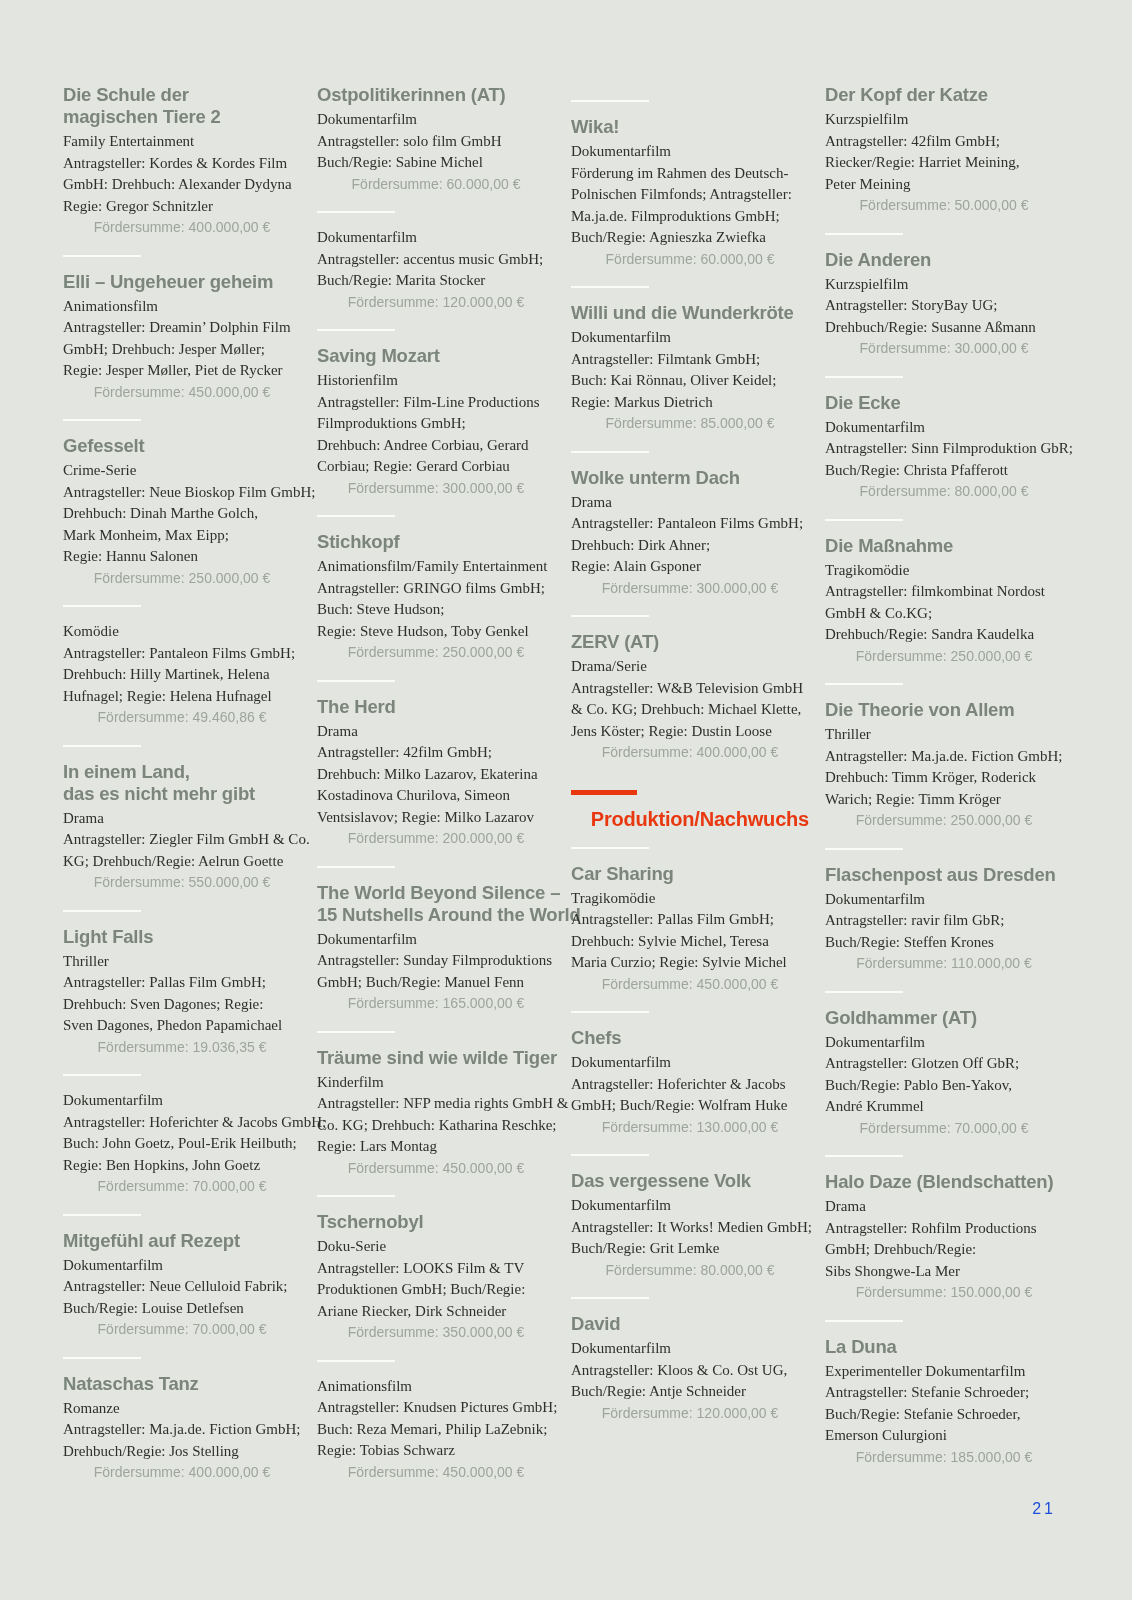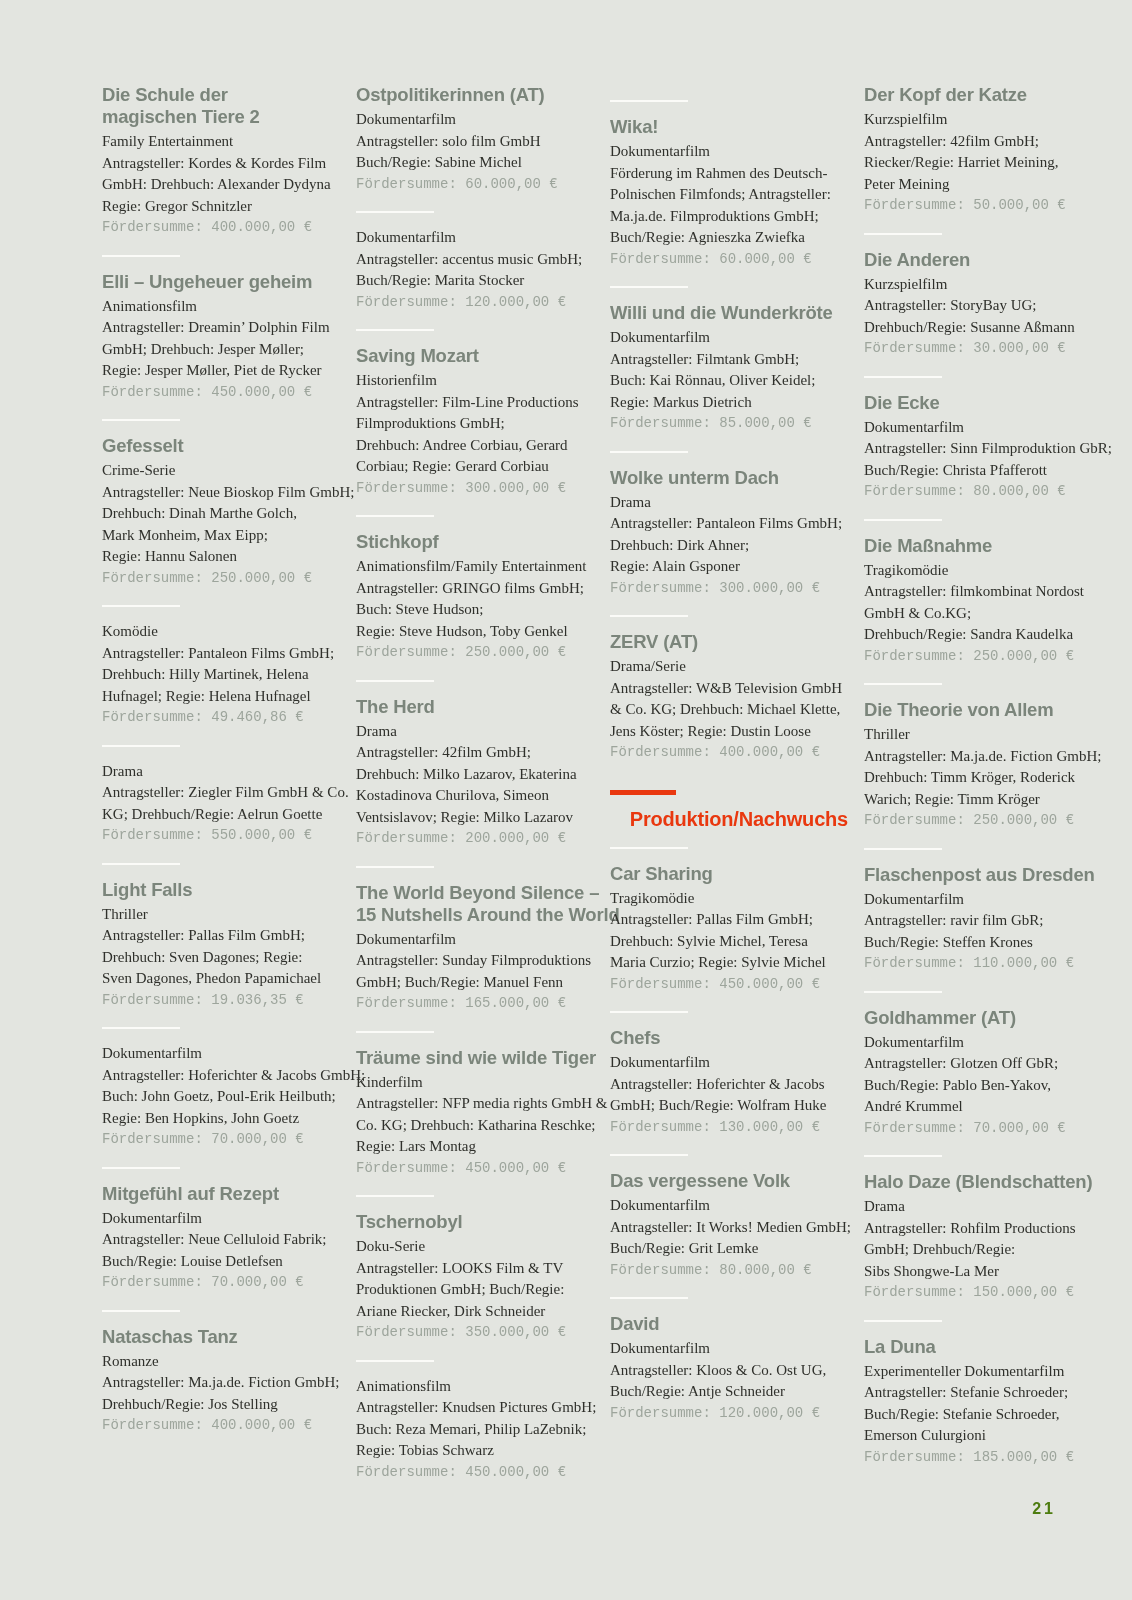--- a/index.html
+++ b/index.html
@@ -13,21 +13,20 @@
     box-sizing:border-box;
     width:1132px;height:1600px;
     padding:84px 48px 0 63px;
     position:relative;
   }
   .columns{
     display:grid;
     grid-template-columns:repeat(4,238px);
     column-gap:16px;
     align-items:start;
-    margin-left:39px;
   }
   .col{min-width:0;}
   .entry{}
   .divider{
     width:78px;height:2px;background:#fbfbf8;
     margin:16px 0 14px 0;border:none;
   }
   .title{
     font-family:"Liberation Sans",sans-serif;
     font-weight:700;
@@ -37,36 +36,37 @@
     margin:0 0 3px 0;
     white-space:nowrap;
   }
   .genre,.detail{
     font-family:"Liberation Serif",serif;
     font-size:15px;line-height:21.5px;
     color:#2f302b;
     white-space:nowrap;
   }
   .sum{
-    font-family:Liberation Mono, monospace;
+    font-family:Liberation Sans, sans-serif;
     font-size:14px;line-height:21.5px;
     color:#9da59c;
     white-space:nowrap;
+    text-align:center;
   }
   .section-block{margin:26px 0 0 0;}
   .section-rule{width:66px;height:5px;background:#e9380f;margin:0 0 12px 0;}
   .section-title{
     font-family:"Liberation Sans",sans-serif;
     font-weight:700;font-size:20px;line-height:24px;
     color:#e9380f;letter-spacing:-0.2px;white-space:nowrap;text-align:right;
   }
   .page-number{
     position:absolute;right:76px;bottom:82px;
     font-family:"Liberation Sans",sans-serif;
-    font-weight:700;font-size:16px;color:#4d7c0f;
+    font-weight:400;font-size:16px;color:#1d4ed8;
     letter-spacing:3px;
   }
 </style>
 </head>
 <body>
 
 <div class="page">
   <div class="columns">
       <div class="col">
         <div class="entry">
@@ -106,20 +106,24 @@
         <div class="divider"></div>
         <div class="entry">
           <div class="genre">Komödie</div>
           <div class="detail">Antragsteller: Pantaleon Films GmbH;</div>
           <div class="detail">Drehbuch: Hilly Martinek, Helena</div>
           <div class="detail">Hufnagel; Regie: Helena Hufnagel</div>
           <div class="sum"><span>Fördersumme:</span> <span>49.460,86 €</span></div>
         </div>
         <div class="divider"></div>
         <div class="entry">
+          <div class="title">
+            <div>In einem Land,</div>
+            <div>das es nicht mehr gibt</div>
+          </div>
           <div class="genre">Drama</div>
           <div class="detail">Antragsteller: Ziegler Film GmbH &amp; Co.</div>
           <div class="detail">KG; Drehbuch/Regie: Aelrun Goette</div>
           <div class="sum"><span>Fördersumme:</span> <span>550.000,00 €</span></div>
         </div>
         <div class="divider"></div>
         <div class="entry">
           <div class="title">
             <div>Light Falls</div>
           </div>

